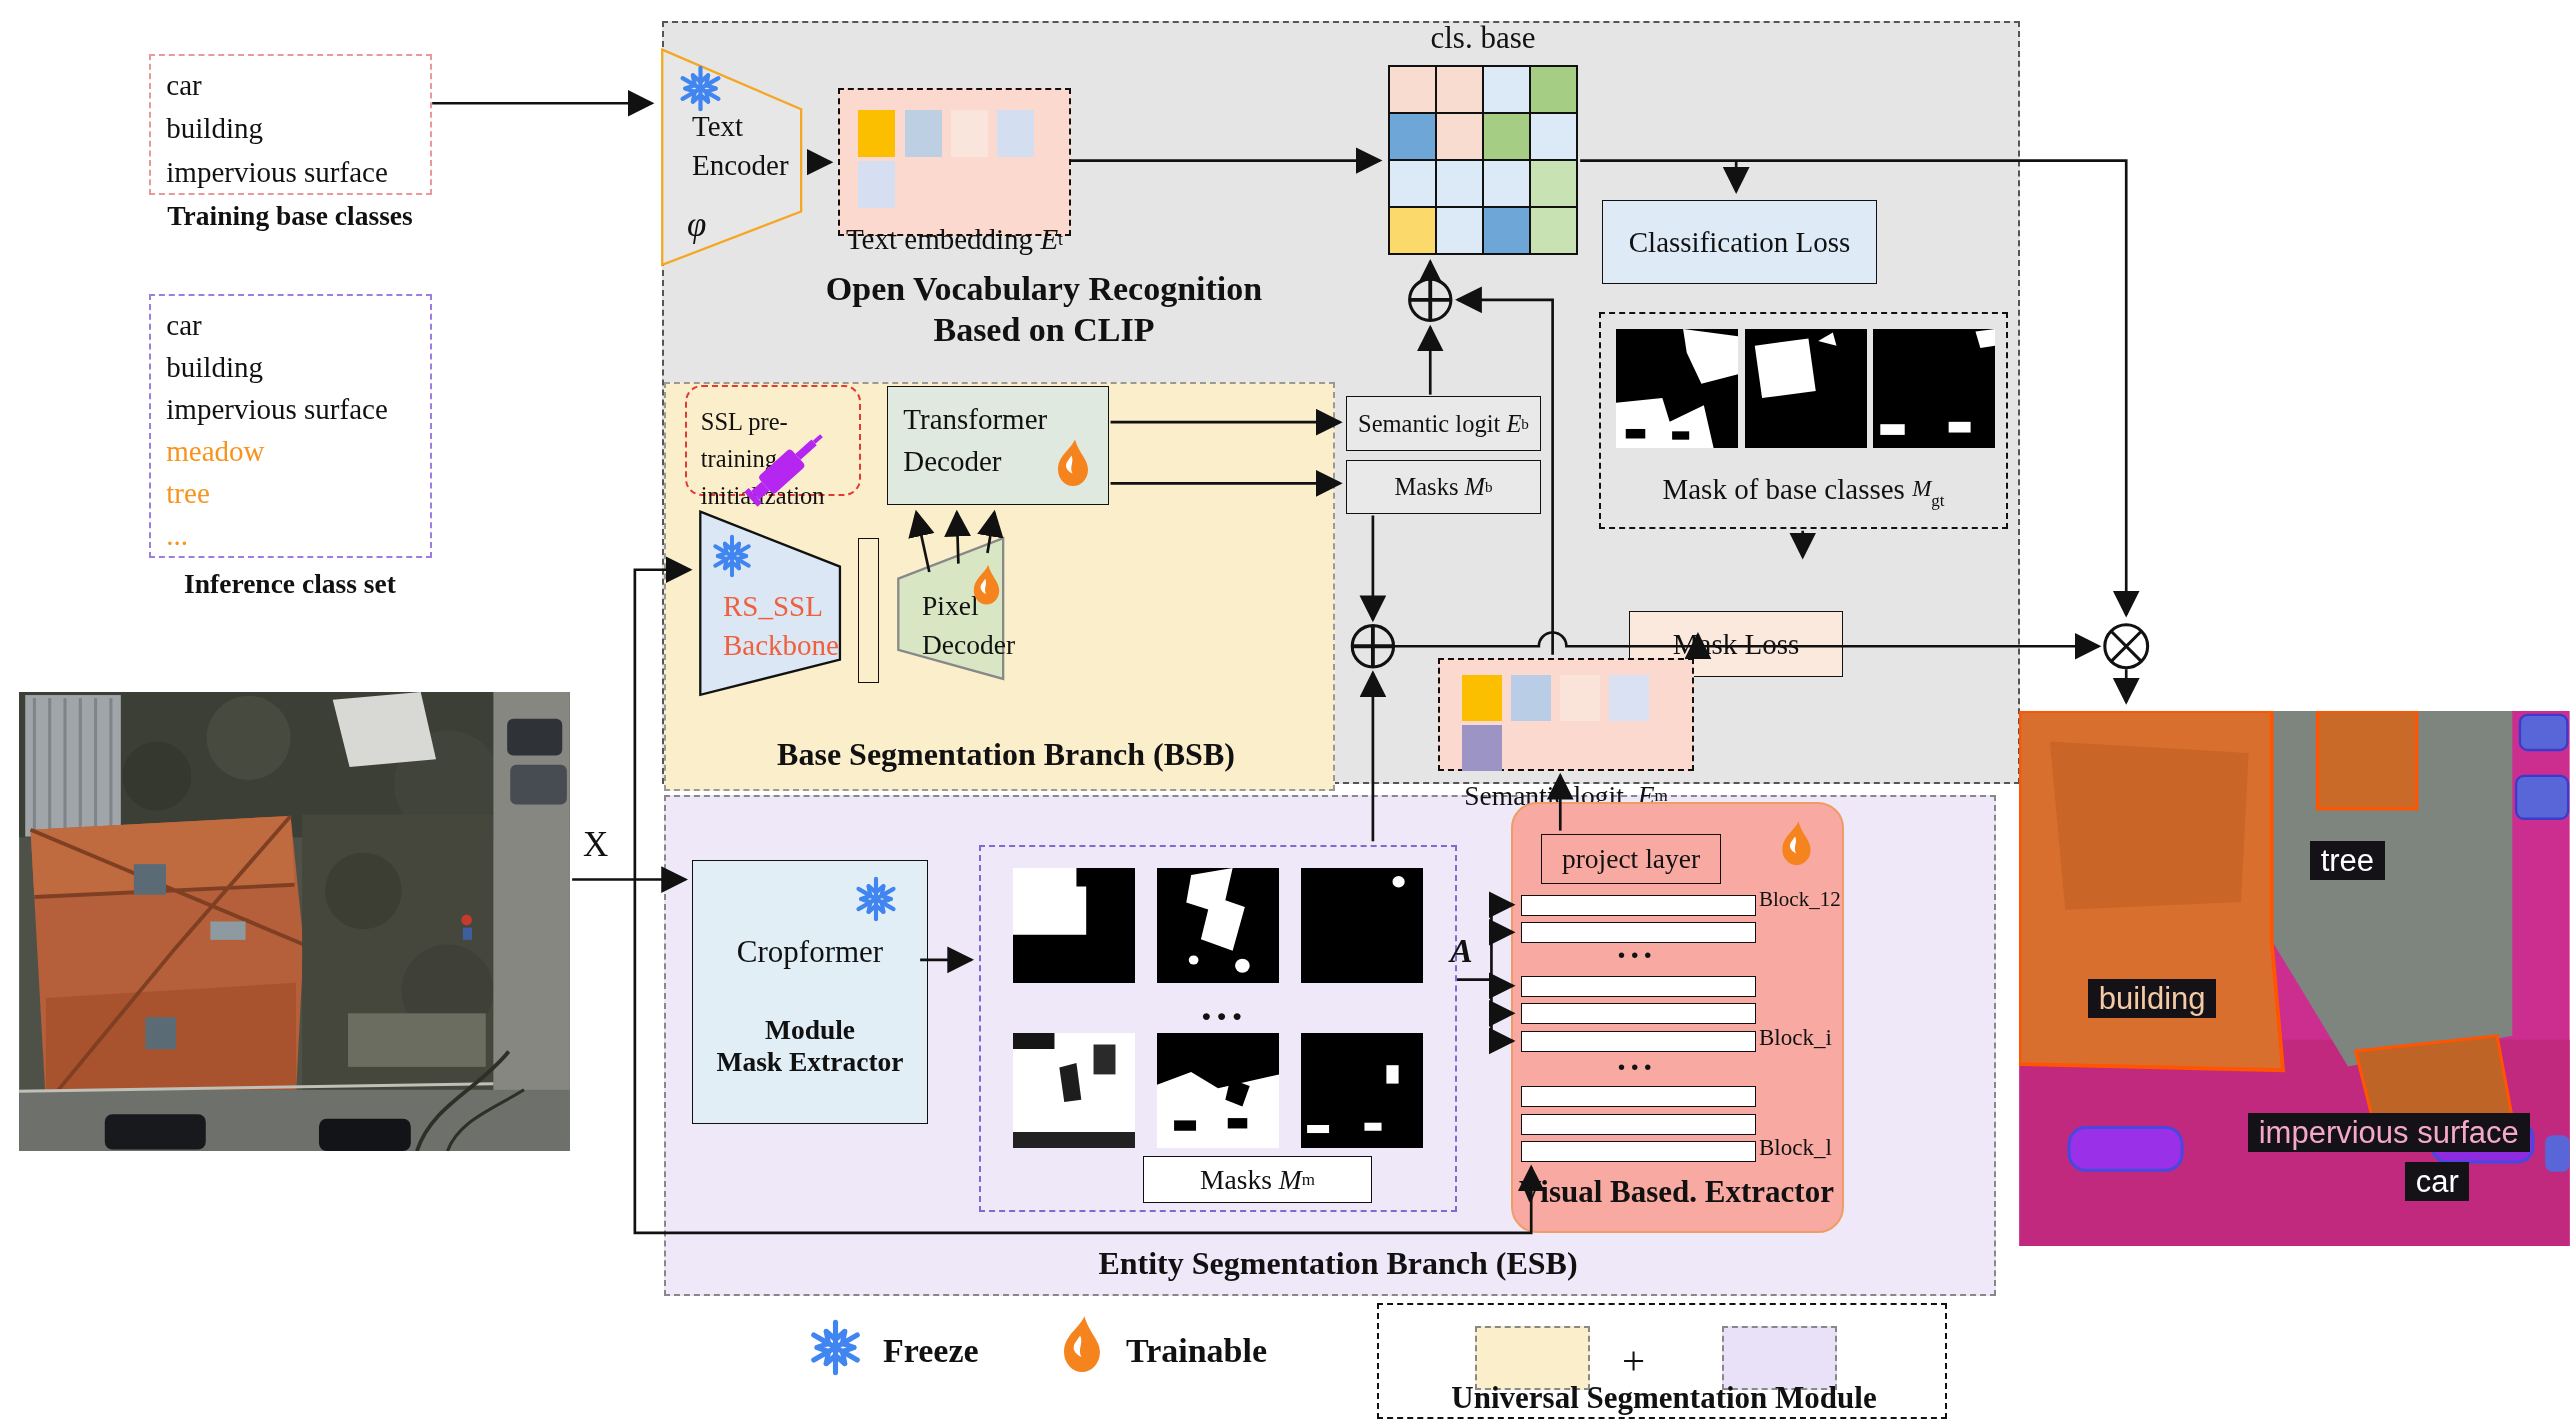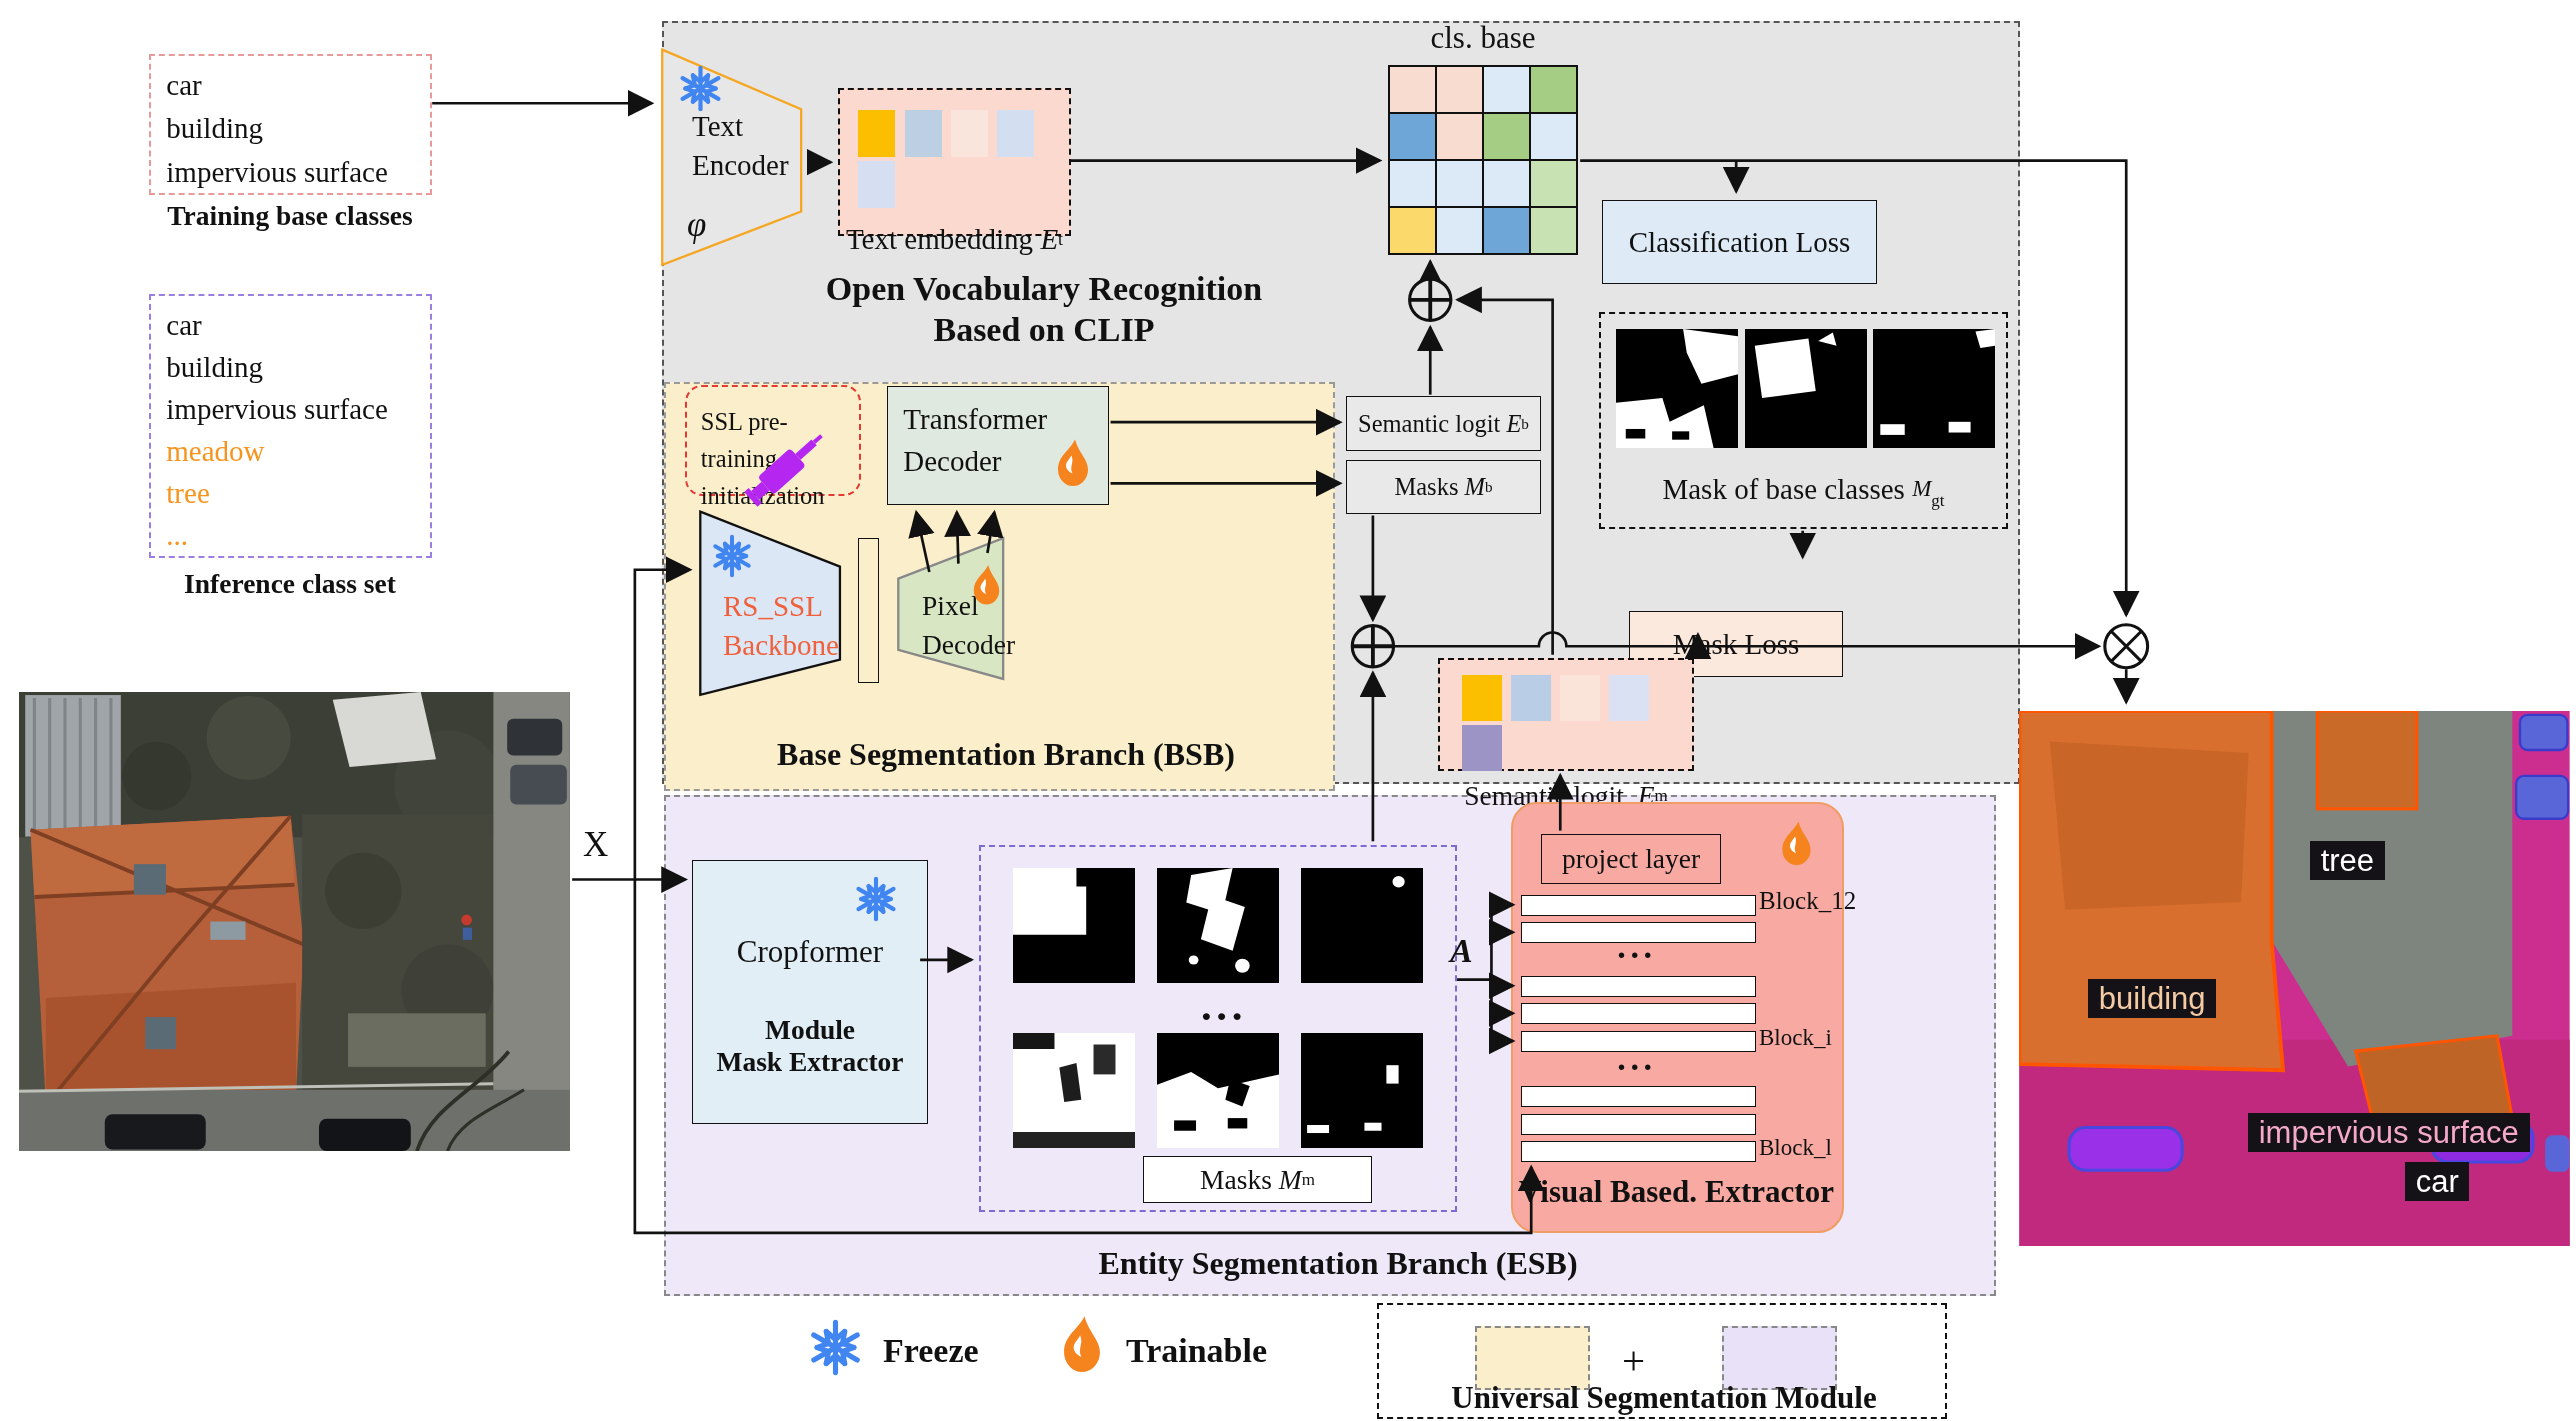--- a/index.html
+++ b/index.html
@@ -300,21 +300,21 @@
   <div class="abs box bar" style="left:1521px;top:922px;width:235px;height:20.7px;"></div>
   <div class="abs txt dots center" style="left:1576px;top:939px;width:122px;font-size:34px;">...</div>
   <div class="abs box bar" style="left:1521px;top:976px;width:235px;height:20.7px;"></div>
   <div class="abs box bar" style="left:1521px;top:1003px;width:235px;height:20.7px;"></div>
   <div class="abs box bar" style="left:1521px;top:1031px;width:235px;height:20.7px;"></div>
   <div class="abs txt dots center" style="left:1576px;top:1051px;width:122px;font-size:34px;">...</div>
   <div class="abs box bar" style="left:1521px;top:1086px;width:235px;height:20.7px;"></div>
   <div class="abs box bar" style="left:1521px;top:1114px;width:235px;height:20.7px;"></div>
   <div class="abs box bar" style="left:1521px;top:1141px;width:235px;height:20.7px;"></div>
 
-  <div class="abs txt" style="left:1759px;top:887px;font-size:25px;">Block_12</div>
+  <div class="abs txt" style="left:1759px;top:887px;font-size:21px;">Block_12</div>
   <div class="abs txt" style="left:1759px;top:1025px;font-size:23px;">Block_i</div>
   <div class="abs txt" style="left:1759px;top:1135px;font-size:23px;">Block_l</div>
 
   <div class="abs txt bold center" style="left:1518px;top:1174px;width:317px;font-size:31px;">Visual Based. Extractor</div>
 
   <div class="abs txt bold" style="left:1450px;top:932px;font-size:34px;"><i>A</i></div>
 
   <div class="abs txt bold center" style="left:841px;top:1245px;width:994px;font-size:32px;">Entity Segmentation Branch (ESB)</div>
 
   <div class="abs txt" style="left:583px;top:825px;font-size:35px;">X</div>

